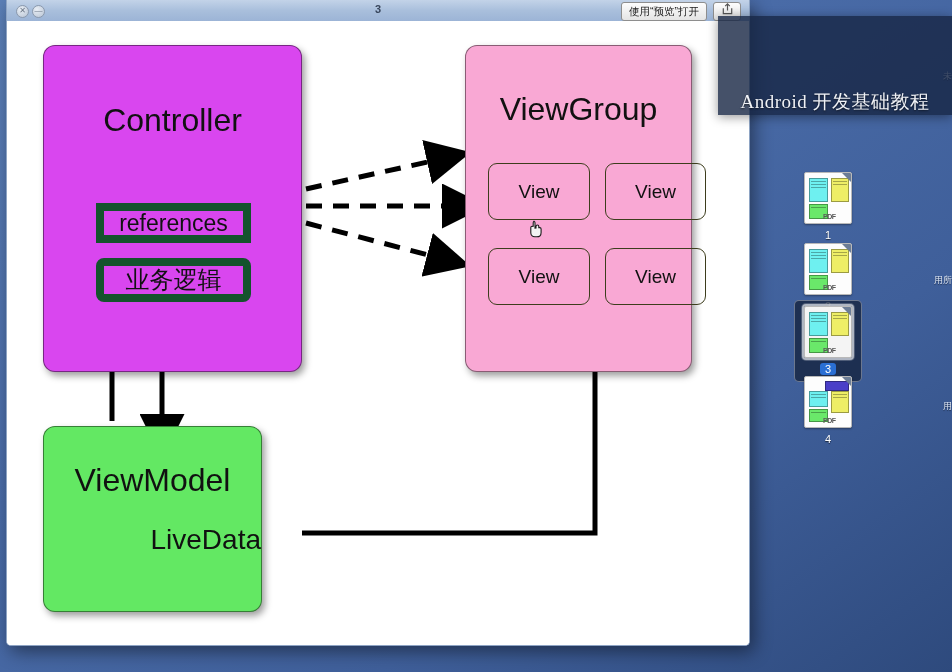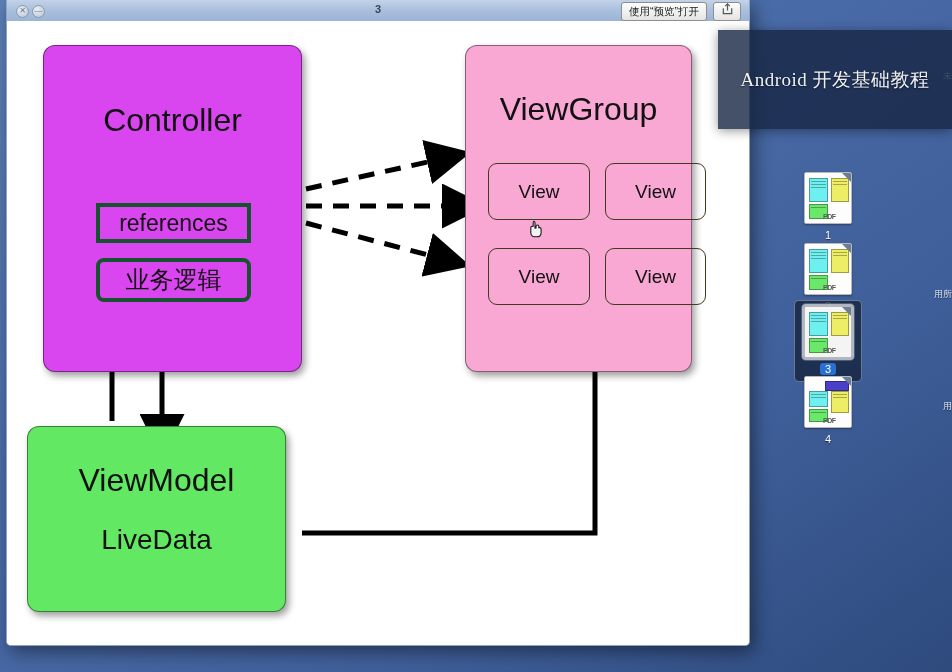--- a/index.html
+++ b/index.html
@@ -94,36 +94,36 @@
 
   
   .node{
     position:absolute;border-radius:12px;
     border:1px solid rgba(0,0,0,.45);
     box-shadow:3px 4px 7px rgba(0,0,0,.38);
     box-sizing:border-box;
   }
   #controller{left:36px;top:24px;width:259px;height:327px;background:#d946ef;}
   #viewgroup {left:458px;top:24px;width:227px;height:327px;background:#f9a8d4;}
-  #viewmodel {left:20px;top:405px;width:259px;height:186px;background:#63e863;}
+  #viewmodel {left:36px;top:405px;width:219px;height:186px;background:#63e863;}
 
   .node-title{
     position:absolute;left:0;right:0;text-align:center;
     font-size:32px;color:#111;font-weight:400;
   }
   #controller .node-title{top:56px;}
   #viewgroup  .node-title{top:45px;}
   #viewmodel  .node-title{top:35px;}
   #viewmodel .node-sub{
-    position:absolute;left:0;right:0;top:97px;text-align:center;
+    position:absolute;left:0;right:0;top:97px;text-align:right;
     font-size:28px;color:#111;
   }
 
   .subbox{
-    position:absolute;border:4px solid #14532d;background:transparent;
+    position:absolute;border:8px solid #14532d;background:transparent;
     display:flex;align-items:center;justify-content:center;
     font-size:23px;color:#111;box-sizing:border-box;
   }
   #ref-box {left:52px;top:157px;width:155px;height:40px;}
   #logic-box{left:52px;top:212px;width:155px;height:44px;font-size:24px;border-radius:8px;}
 
   .viewbox{
     position:absolute;border:1px solid #3d3d1d;border-radius:9px;
     display:flex;align-items:center;justify-content:center;
     font-size:19px;color:#111;background:transparent;box-sizing:border-box;
@@ -135,43 +135,43 @@
 
   #arrows{position:absolute;inset:0;pointer-events:none;}
 
   
   #hand-cursor{
     position:absolute;left:521px;top:199px;width:17px;height:19px;
   }
 
   
   #watermark{
-    position:absolute;left:718px;top:30px;width:234px;height:99px;
+    position:absolute;left:718px;top:16px;width:234px;height:99px;
     background:rgba(22,38,68,.80);
-    display:flex;flex-direction:column;align-items:center;justify-content:center;
+    display:flex;flex-direction:column;align-items:center;justify-content:flex-end;
     box-shadow:0 2px 10px rgba(0,0,0,.4);
   }
   #wm-line1{
     font-family:"Liberation Serif", serif;
     font-size:19px;color:#f0f2f6;letter-spacing:.5px;white-space:nowrap;
     text-shadow:0 1px 2px rgba(0,0,0,.6);
   }
   #wm-line2{
     font-family:"Liberation Serif", serif;
     font-size:19px;color:#f0f2f6;margin-top:5px;
     text-shadow:0 1px 2px rgba(0,0,0,.6);
   }
 </style>
 </head>
 <body>
 
 <div id="desktop">
 
   <div class="edge-label" style="top:70px;">未</div>
-  <div class="edge-label" style="top:288px;">用所</div>
+  <div class="edge-label" style="top:274px;">用所</div>
   <div class="edge-label" style="top:400px;">用</div>
 
   <div class="desk-icon" style="left:794px;top:172px;">
     <div class="selwrap">
       <div class="thumb">
         <div class="mini cy" style="left:4px;top:5px;width:17px;height:22px;">
             <div class="ln"></div>
             <div class="ln"></div>
             <div class="ln"></div>
           </div>

